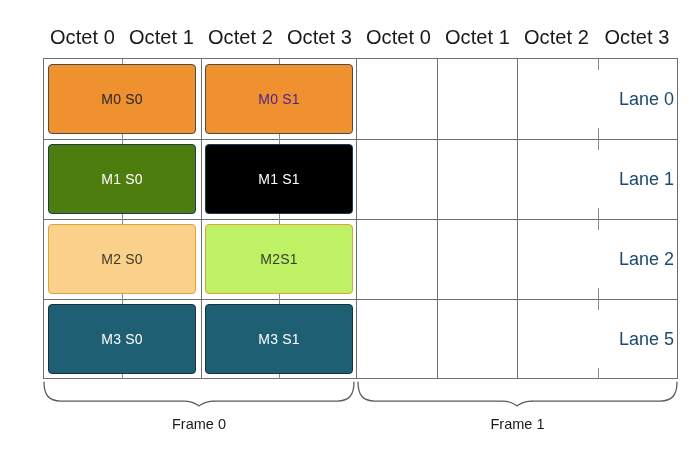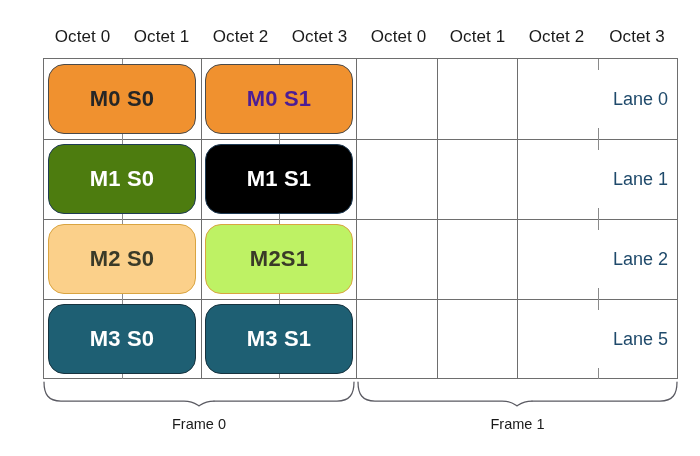--- a/index.html
+++ b/index.html
@@ -23,21 +23,21 @@
     height: 456px;
   }
 
   
   .octet-header {
     position: absolute;
     top: 26px;
     height: 22px;
     line-height: 22px;
     text-align: center;
-    font-size: 17px;
+    font-size: 20px;
     color: #1a1a1a;
     letter-spacing: 0.1px;
     white-space: nowrap;
   }
 
   
   #grid {
     position: absolute;
     left: 43px;
     top: 58px;
@@ -69,38 +69,37 @@
     position: absolute;
     width: 0;
     height: 11px;
     border-left: 1.2px solid #8a8a8a;
   }
 
   
   .msg-box {
     position: absolute;
     box-sizing: border-box;
-    border-radius: 16px;
+    border-radius: 4px;
     display: flex;
     align-items: center;
     justify-content: center;
-    font-size: 22px;
+    font-size: 14px;
     letter-spacing: 0.2px;
     white-space: nowrap;
     user-select: none;
-    font-weight: bold;
   }
 
   
   .lane-label {
     position: absolute;
     height: 80px;
     line-height: 80px;
     text-align: right;
-    padding-right: 8px;
+    padding-right: 2px;
     box-sizing: border-box;
     font-size: 18px;
     color: #1f4a6b;
     white-space: nowrap;
   }
 
   
   .brace {
     position: absolute;
     top: 381px;

